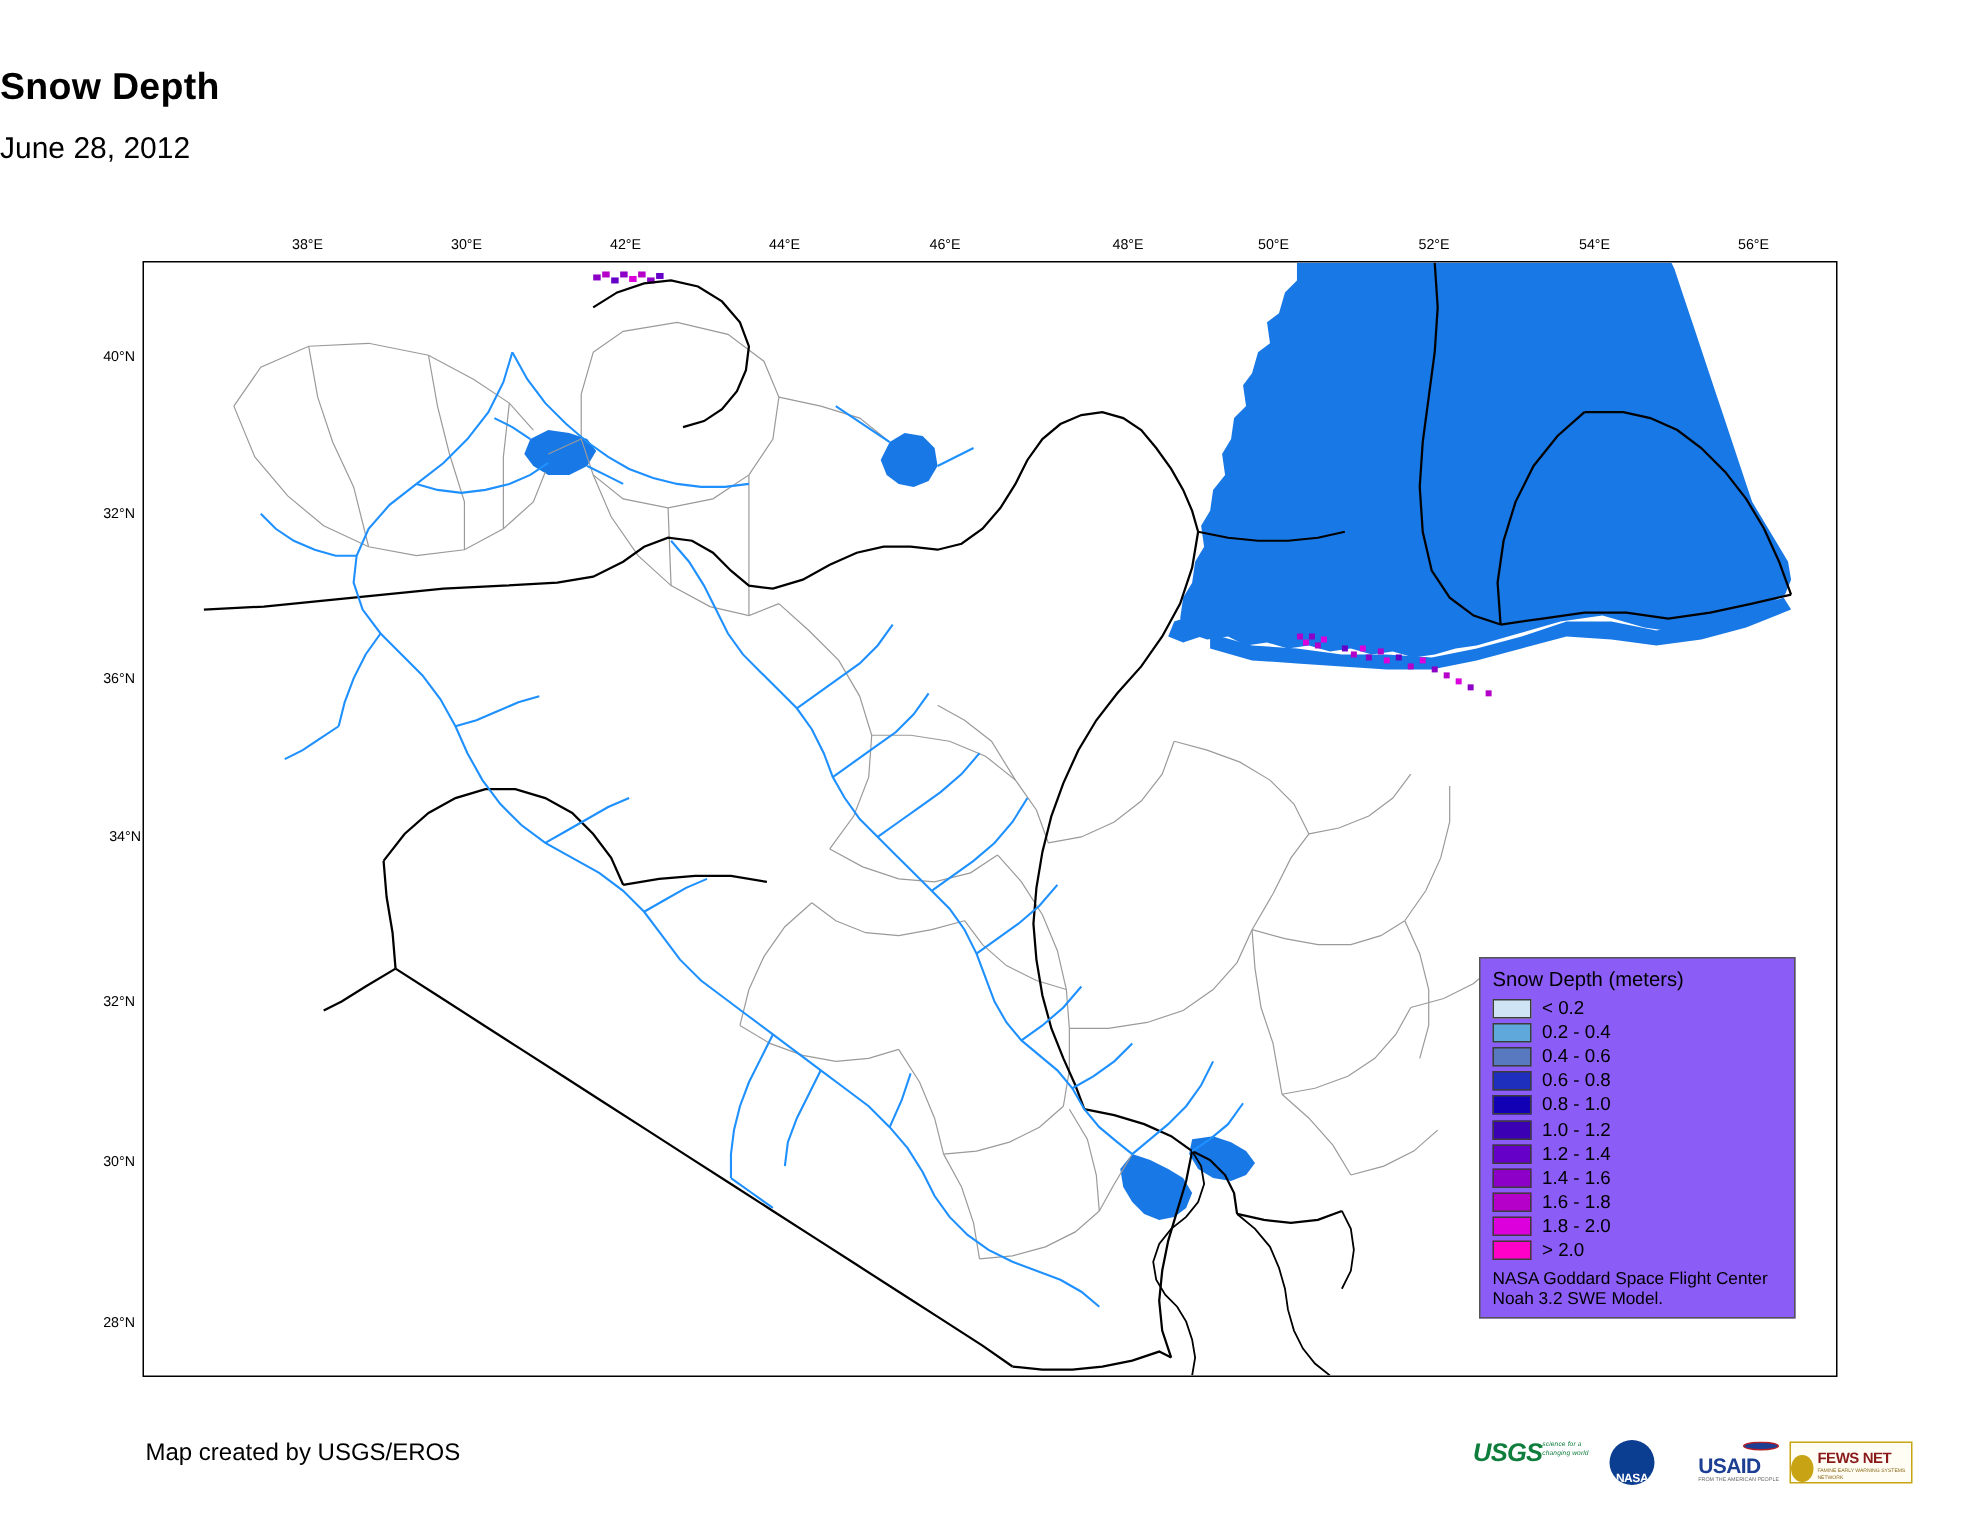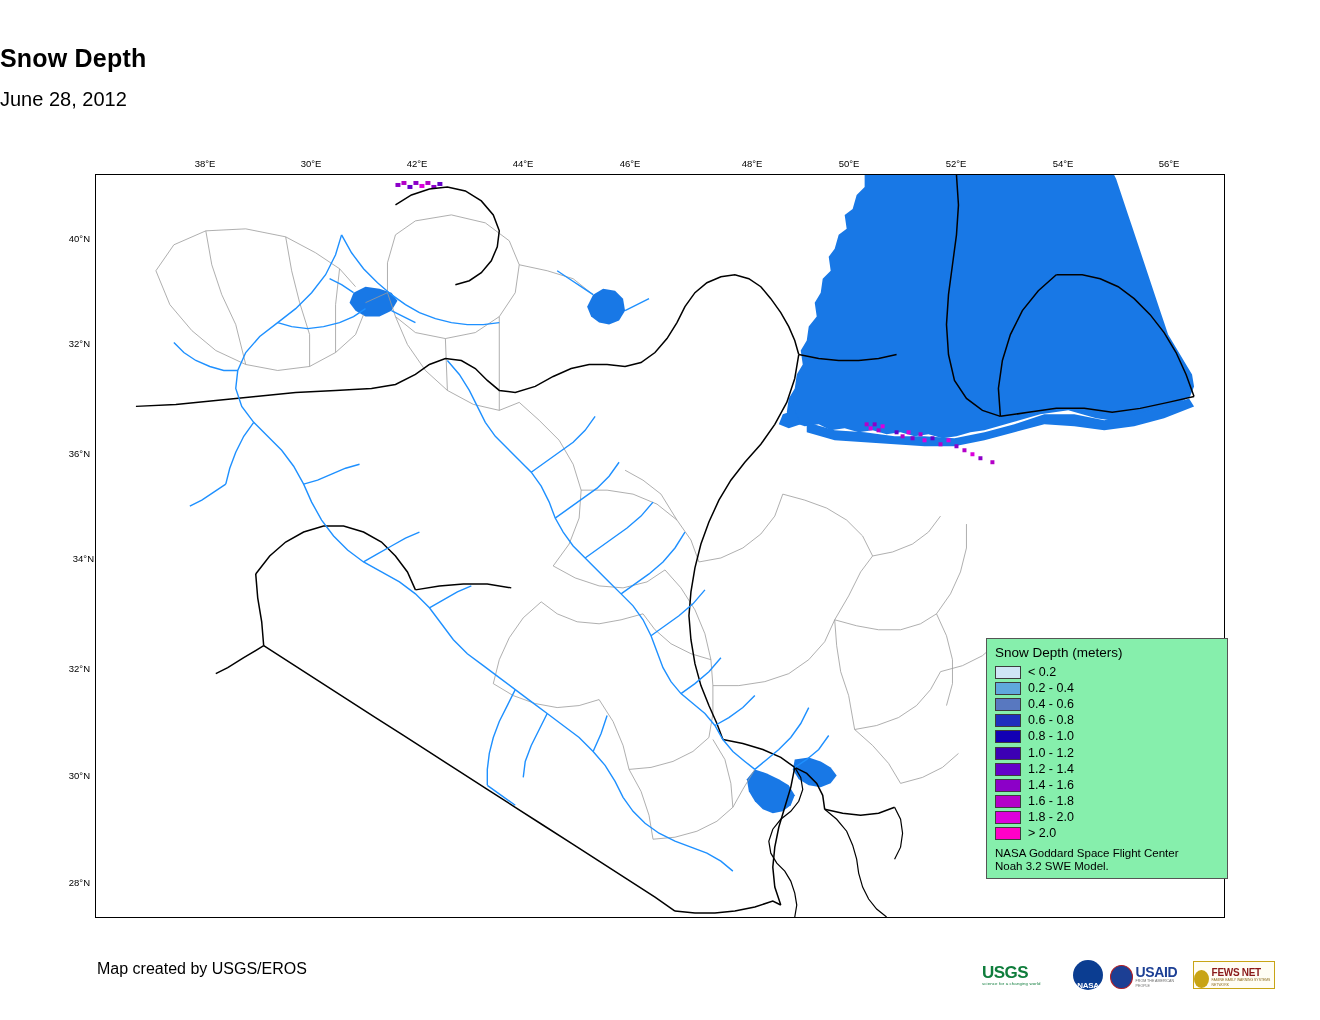--- a/index.html
+++ b/index.html
@@ -68,22 +68,22 @@
     transform: translateY(-50%);
     white-space: nowrap;
     text-align: right;
   }
 
   
   #legend {
     position: absolute;
     left: 986px;
     top: 638px;
-    width: 242px;
-    background: #86efac;
+    width: 211px;
+    background: #8b5cf6;
     border: 1px solid #555555;
     box-sizing: border-box;
     padding: 6px 8px 5px 8px;
     font-size: 12.5px;
   }
   #legend-title {
     font-size: 13.5px;
     margin-bottom: 4px;
     white-space: nowrap;
   }
@@ -131,23 +131,24 @@
   }
   .logo {
     display: flex;
     align-items: flex-end;
     justify-content: center;
     box-sizing: border-box;
     overflow: hidden;
   }
   .logo-usgs {
     width: 84px; height: 30px;
-    flex-direction: column;
+    flex-direction: row;
     align-items: flex-start;
     justify-content: center;
+    font-style: italic;
   }
   .logo-usgs .usgs-main {
     font-size: 17px;
     font-weight: bold;
     color: #0f7d3c;
     letter-spacing: -0.5px;
     line-height: 17px;
   }
   .logo-usgs .usgs-sub {
     font-size: 4.4px;
@@ -159,21 +160,21 @@
     width: 30px; height: 30px;
     border-radius: 50%;
     background: #0b3d91;
     color: #ffffff;
     font-size: 8px;
     font-weight: bold;
     letter-spacing: -0.3px;
   }
   .logo-usaid {
     width: 76px; height: 28px;
-    flex-direction: row;
+    flex-direction: column;
     gap: 3px;
   }
   .logo-usaid .seal {
     width: 24px; height: 24px;
     border-radius: 50%;
     background: #1c3f94;
     border: 1.5px solid #b32026;
     box-sizing: border-box;
   }
   .logo-usaid .usaid-text {

